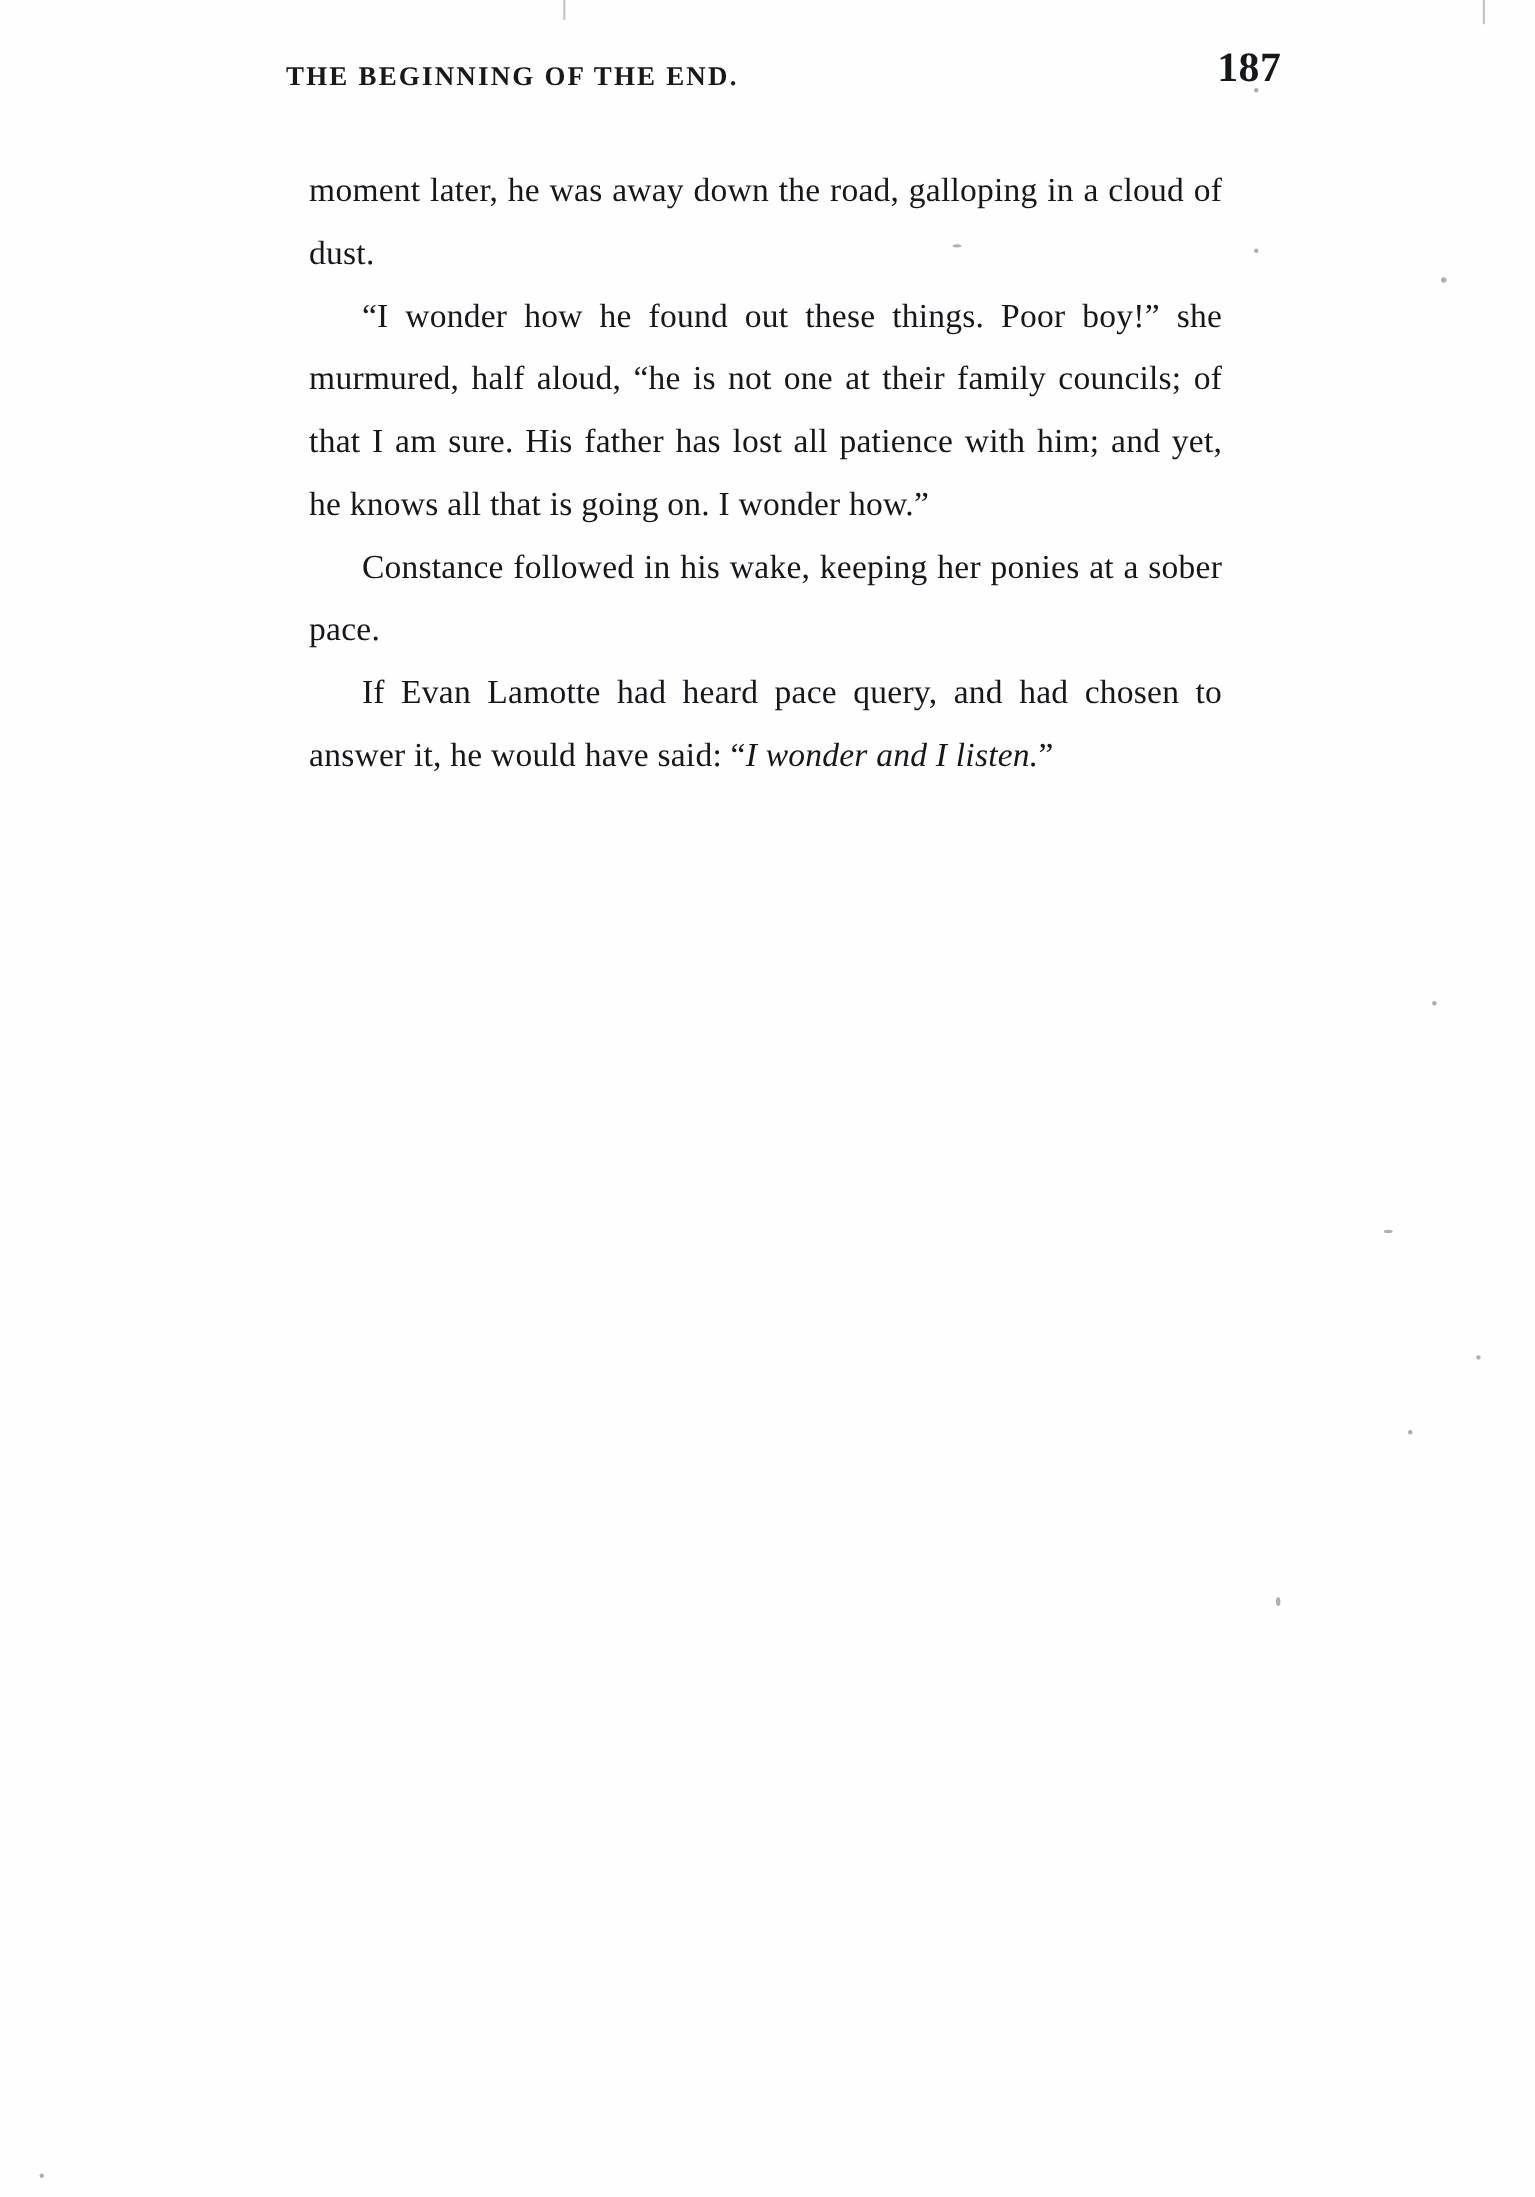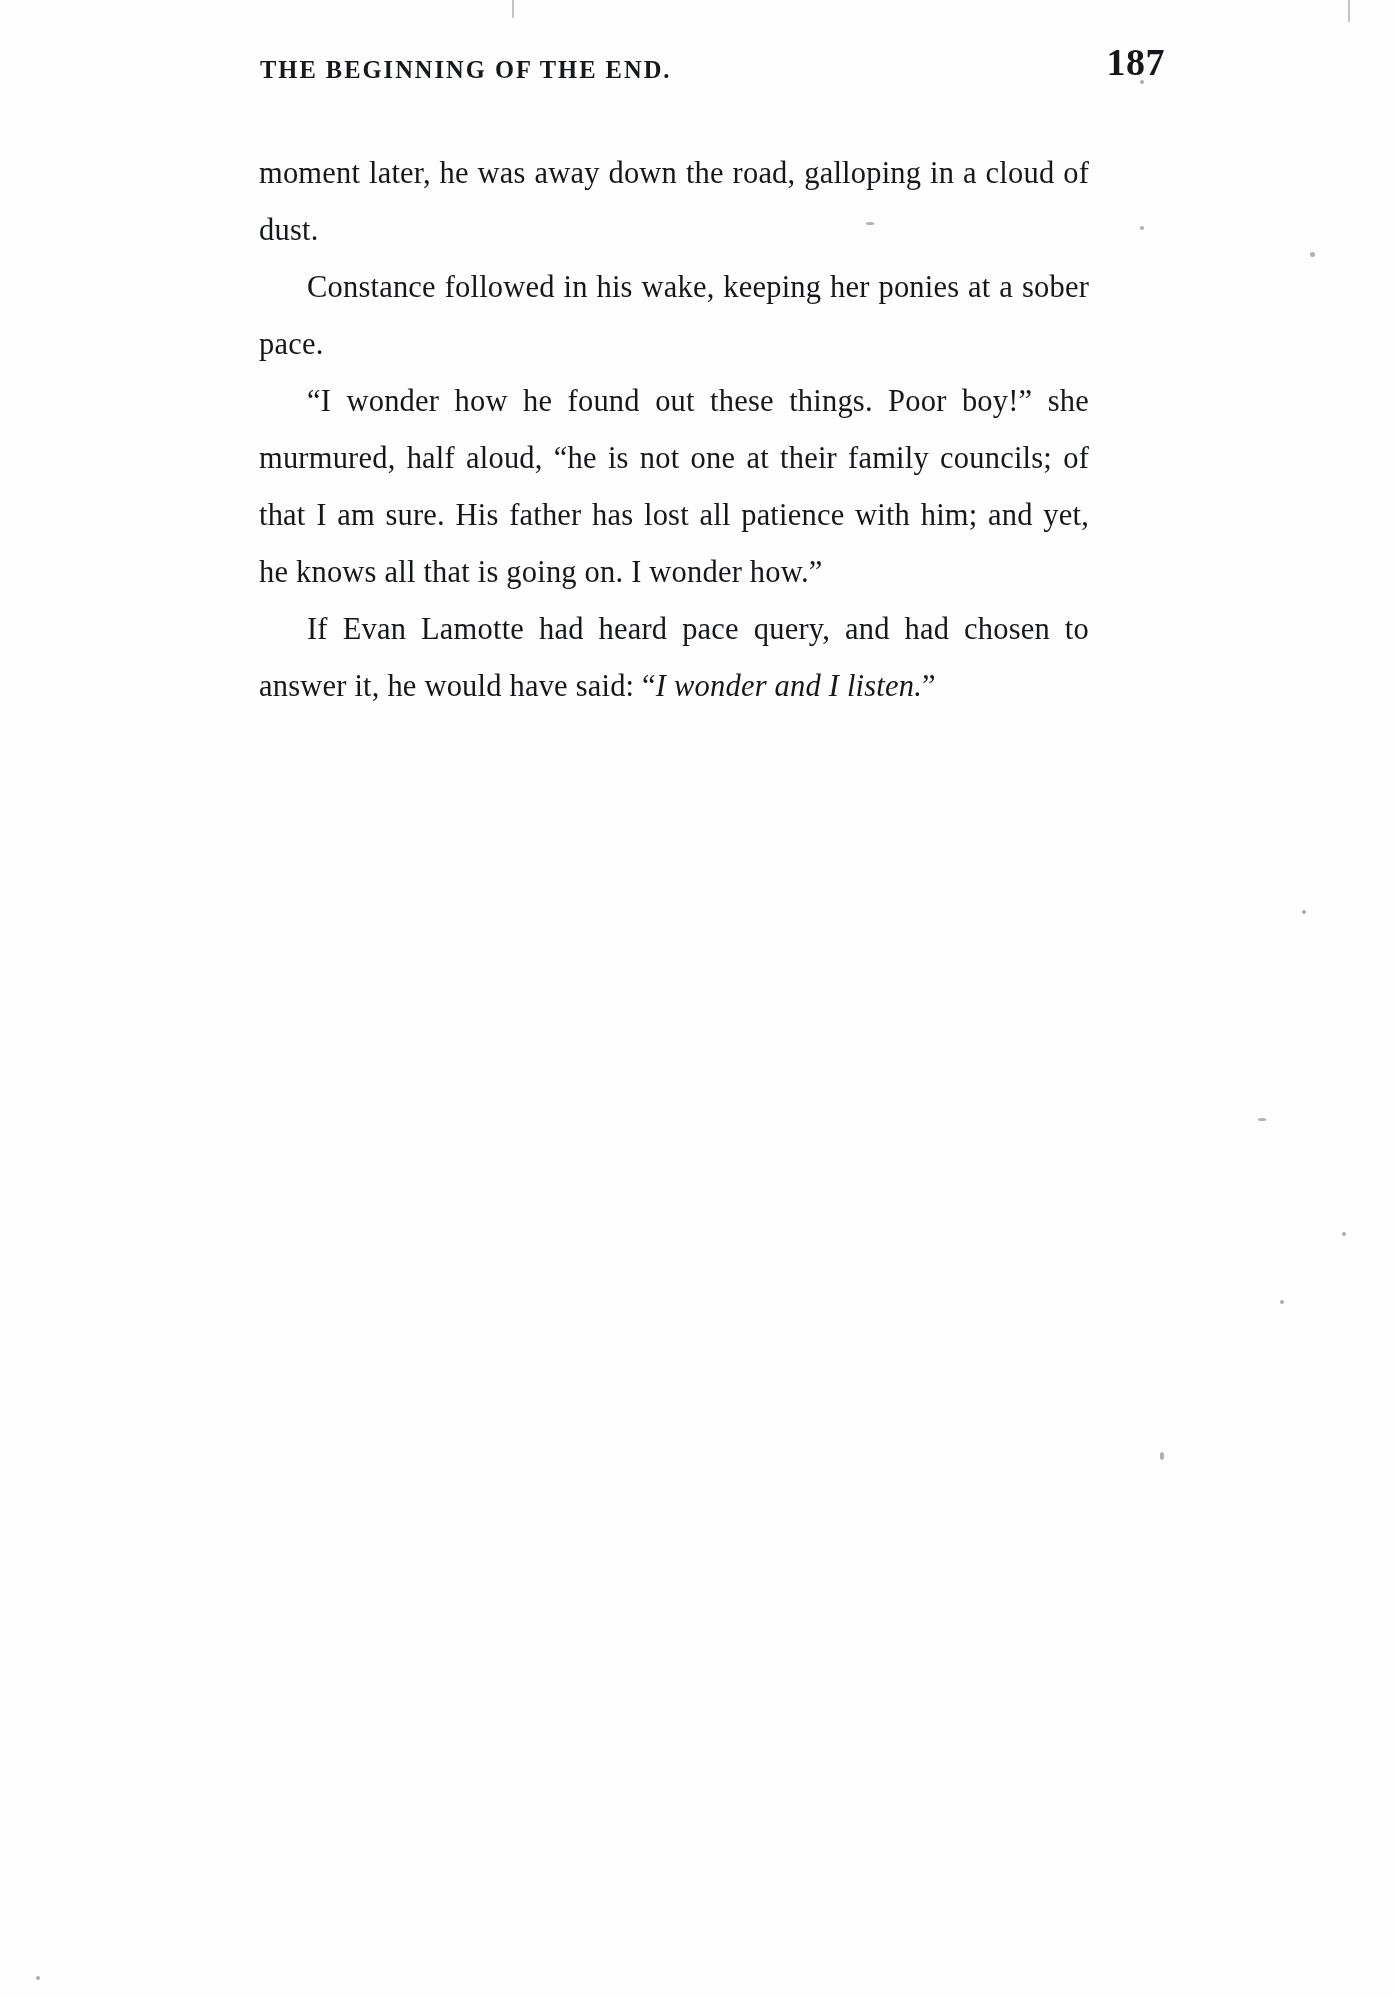--- a/index.html
+++ b/index.html
@@ -52,21 +52,21 @@
     font-family: "Liberation Serif", serif;
     font-size: 38px;
     font-weight: 700;
     color: #15171a;
     letter-spacing: 0.5px;
   }
 
   .text-block {
     position: absolute;
     top: 145px;
-    left: 259px;
+    left: 281px;
     width: 830px;
   }
 
   p.para {
     margin: 0;
     font-size: 30.5px;
     line-height: 57px;
     text-align: justify;
     text-justify: inter-word;
     color: #15171a;
@@ -103,22 +103,22 @@
 <div class="page">
 
   <div class="running-head">
     <span class="head-title">THE BEGINNING OF THE END.</span>
   </div>
 
   <div class="folio" style="left:auto; right:230px;">187</div>
 
   <div class="text-block">
     <p class="para">moment later, he was away down the road, galloping in a cloud of dust.</p>
+    <p class="para indent">“I wonder how he found out these things. Poor boy!” she murmured, half aloud, “he is not one at their family councils; of that I am sure. His father has lost all patience with him; and yet, he knows all that is going on. I wonder how.”</p>
     <p class="para indent">Constance followed in his wake, keeping her ponies at a sober pace.</p>
-    <p class="para indent">“I wonder how he found out these things. Poor boy!” she murmured, half aloud, “he is not one at their family councils; of that I am sure. His father has lost all patience with him; and yet, he knows all that is going on. I wonder how.”</p>
     <p class="para indent"><span>If Evan Lamotte had heard pace query, and had chosen to answer it, he would have said: “</span><span class="ital">I wonder and I listen.</span><span>”</span></p>
   </div>
 
   <span class="edge-mark" style="top:0px; left:512px; width:2px; height:18px;"></span>
   <span class="edge-mark" style="top:0px; left:1348px; width:2px; height:22px;"></span>
   <span class="speck" style="top:80px; left:1140px; width:4px; height:4px;"></span>
   <span class="speck" style="top:226px; left:1140px; width:4px; height:4px;"></span>
   <span class="speck" style="top:252px; left:1310px; width:5px; height:5px;"></span>
   <span class="speck" style="top:222px; left:866px; width:8px; height:3px;"></span>
   <span class="speck" style="top:910px; left:1302px; width:4px; height:4px;"></span>

